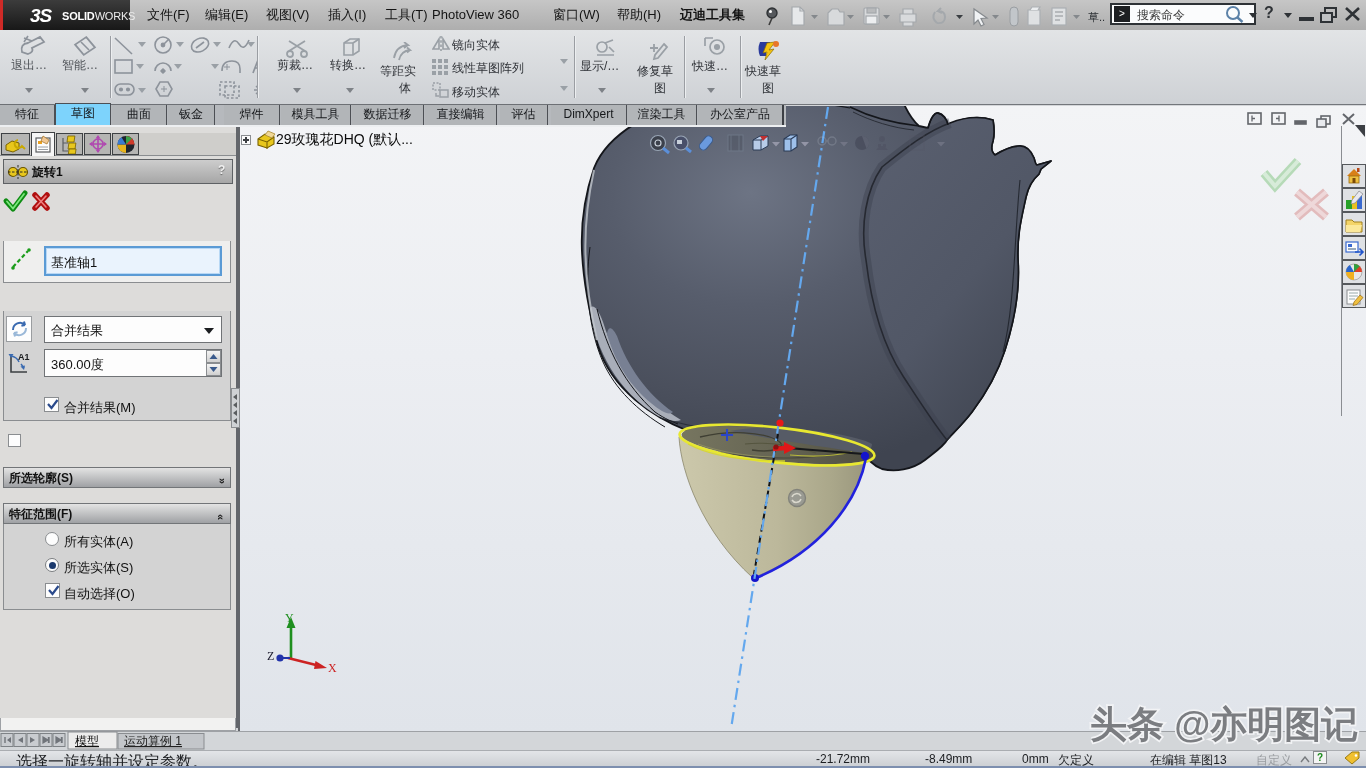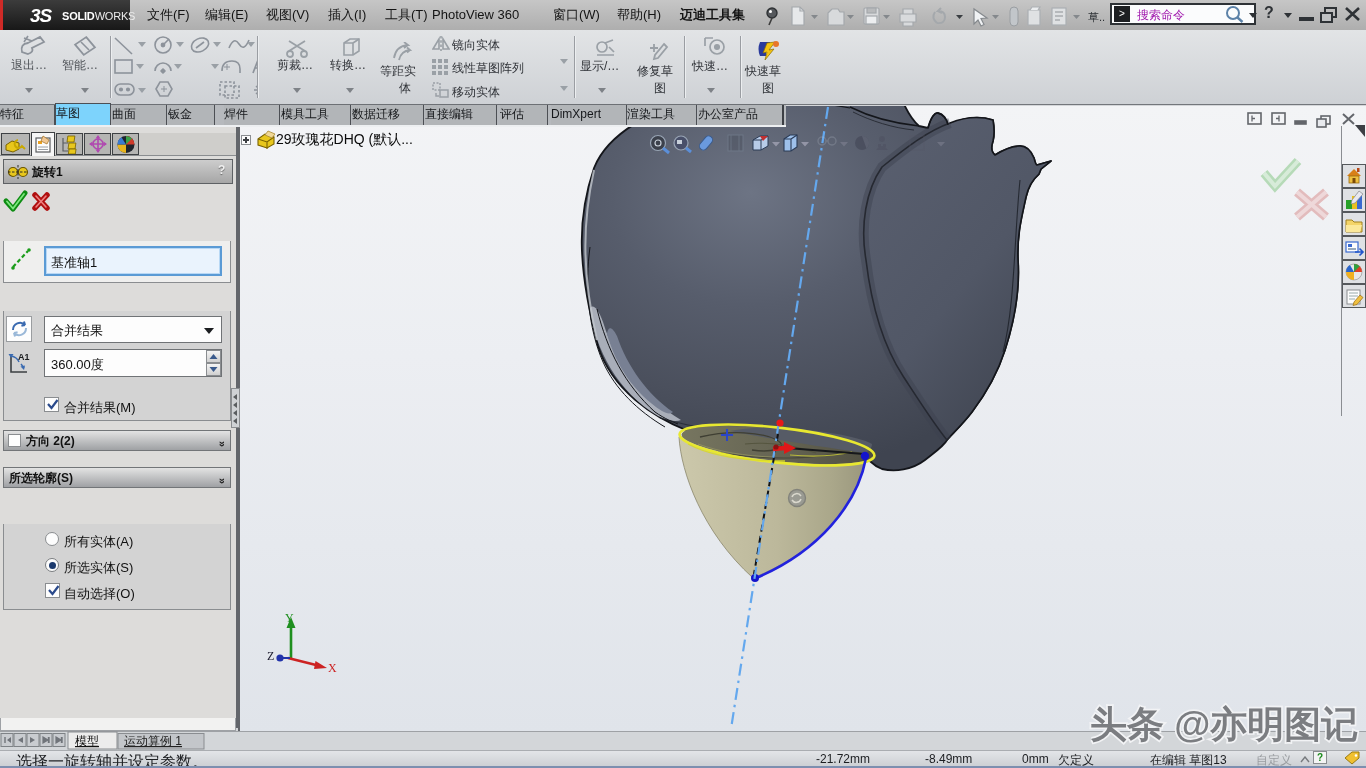--- a/index.html
+++ b/index.html
@@ -11,21 +11,21 @@
 #redstripe{left:0;top:0;width:3px;height:30px;background:#cf2a27;}
 .menuitem{top:0;height:30px;line-height:30px;font-size:13px;color:#141414;white-space:nowrap;}
 
 #toolbar{left:0;top:30px;width:1366px;height:74px;background:linear-gradient(#e2e4e6,#ced1d5);}
 .tsep{top:6px;width:1px;height:62px;background:#9a9da2;box-shadow:1px 0 0 #eceef0;}
 .tlab{font-size:12px;color:#4e5257;white-space:nowrap;}
 .tlabd{font-size:12px;color:#303338;white-space:nowrap;}
 .gico{color:#8d939b;}
 
 #tabstrip{left:0;top:104px;z-index:3;width:786px;height:21px;background:#b6b9bd;border-top:1px solid #6d7075;}
-.ctab{top:105px;height:20px;z-index:4;background:#b2b5b8;border-right:1px solid #4c4f54;color:#16181b;font-size:12px;line-height:19px;white-space:nowrap;}
+.ctab{top:105px;height:20px;z-index:4;background:#b2b5b8;border-right:1px solid #4c4f54;color:#16181b;font-size:12px;text-align:center;line-height:19px;white-space:nowrap;}
 #acttab{top:103px;height:24px;z-index:5;background:#7dd3fc;border:1px solid #4c4f54;border-bottom:none;z-index:3;}
 
 #viewport{left:238px;top:106px;width:1128px;height:625px;background:linear-gradient(#f3f4f6 0%,#eceef2 40%,#e0e4ea 100%);overflow:hidden;}
 #vptopline{left:786px;top:104px;width:580px;height:1px;background:#73767b;}
 
 #panel{left:0;top:125px;width:238px;height:603px;background:#dddcda;border-right:2px solid #63666b;}
 .phead{left:3px;width:228px;height:21px;background:linear-gradient(#e3e3e3,#9fa1a4);border:1px solid #727578;font-size:12px;font-weight:bold;color:#111;line-height:20px;padding-left:5px;}
 .chev{position:absolute;right:6px;top:3px;font-size:11px;font-weight:bold;color:#222;transform:rotate(90deg);}
 .gbox{left:3px;width:228px;border:1px solid #8a8d90;border-top:none;background:#d3d3d3;}
 
@@ -83,21 +83,21 @@
       <path d="M242,6 h12 v15 h-12 z"></path>
         <path d="M244,6 l2,-3 h8 l-2,3" fill="#eceef0"></path>
       <rect x="266" y="4" width="14" height="17"></rect>
         <path d="M269,8 h8 M269,12 h8 M269,16 h5" stroke="#8d9195" fill="none"></path>
     </g>
     <path d="M287,11 l3.5,4 l3.5,-4 z" fill="#84888c"></path>
     <text x="302" y="17" font-size="11" fill="#2e3236">草..</text>
   </svg>
   <div class="ab" style="left:1110px;top:3px;width:146px;height:22px;background:#fbfcfd;border:2px solid #2e3236;"></div>
   <div class="ab" style="left:1114px;top:6px;width:16px;height:16px;background:#1d1f22;color:#fff;font-size:10px;line-height:16px;text-align:center;">&gt;</div>
-  <span class="ab" style="left:1137px;top:7px;font-size:12px;color:#a21caf;">搜索命令</span>
+  <span class="ab" style="left:1137px;top:7px;font-size:12px;color:#404040;">搜索命令</span>
   <svg class="ab" style="left:1224px;top:5px;" width="22" height="18">
       <circle cx="9" cy="8" r="6" fill="none" stroke="#5c82a8" stroke-width="2"></circle>
       <path d="M13.5,12.5 l5,4.5" stroke="#5c82a8" stroke-width="2.4"></path>
     </svg>
   <svg class="ab" style="left:1248px;top:12px;" width="10" height="8">
       <path d="M1,1 l4,5 l4,-5 z" fill="#2e3236"></path>
     </svg>
   <span class="ab" style="left:1264px;top:4px;font-size:16px;font-weight:bold;color:#2e3236;">?</span>
   <svg class="ab" style="left:1283px;top:12px;" width="10" height="8">
       <path d="M1,1 l4,5 l4,-5 z" fill="#2e3236"></path>
@@ -626,25 +626,25 @@
     </svg>
   <svg class="ab" style="left:209px;top:263px;" width="9" height="6">
       <path d="M0.5,0 h8 l-4,5 z" fill="#3a5a8c"></path>
     </svg>
   <div class="ab" style="left:44px;top:293px;width:15px;height:15px;background:#fdfdfd;border:1.5px solid #8a8d90;"></div>
   <svg class="ab" style="left:46px;top:294px;" width="13" height="13">
       <path d="M2,6 l3.5,4 l6,-8" fill="none" stroke="#2a4a8c" stroke-width="2.2"></path>
     </svg>
   <span class="ab" style="left:64px;top:295px;font-size:13px;color:#111;">合并结果(M)</span>
 
-  <div class="ab phead" style="top:326px;padding-left:22px;">方向 2(2)<span class="chev" style="transform:rotate(-90deg);">«</span></div>
   <div class="ab" style="left:8px;top:330px;width:13px;height:13px;background:#fdfdfd;border:1px solid #8a8d90;"></div>
 
   <div class="ab phead" style="top:363px;">所选轮廓(S)<span class="chev" style="transform:rotate(-90deg);">«</span></div>
 
+  <div class="ab phead" style="top:399px;">特征范围(F)<span class="chev">«</span></div>
   <div class="ab gbox" style="top:420px;height:86px;"></div>
   <div class="ab" style="left:45px;top:428px;width:14px;height:14px;background:#fdfdfd;border:1px solid #8a8d90;border-radius:50%;"></div>
   <span class="ab" style="left:64px;top:429px;font-size:13px;color:#111;">所有实体(A)</span>
   <div class="ab" style="left:45px;top:454px;width:14px;height:14px;background:#fdfdfd;border:1px solid #7a7d80;border-radius:50%;"></div>
   <div class="ab" style="left:49px;top:458px;width:7px;height:7px;background:#1c3a6e;border-radius:50%;"></div>
   <span class="ab" style="left:64px;top:455px;font-size:13px;color:#111;">所选实体(S)</span>
   <div class="ab" style="left:45px;top:479px;width:15px;height:15px;background:#fdfdfd;border:1.5px solid #8a8d90;"></div>
   <svg class="ab" style="left:47px;top:480px;" width="13" height="13">
       <path d="M2,6 l3.5,4 l6,-8" fill="none" stroke="#2a4a8c" stroke-width="2.2"></path>
     </svg>

